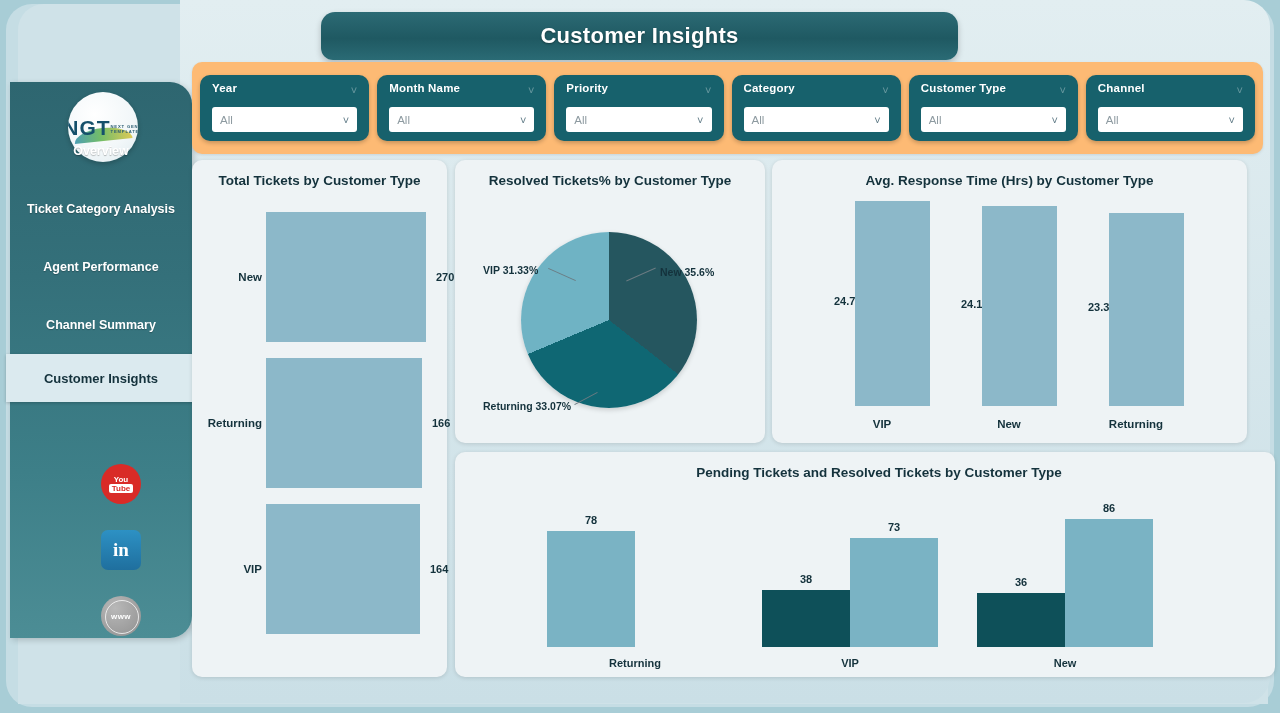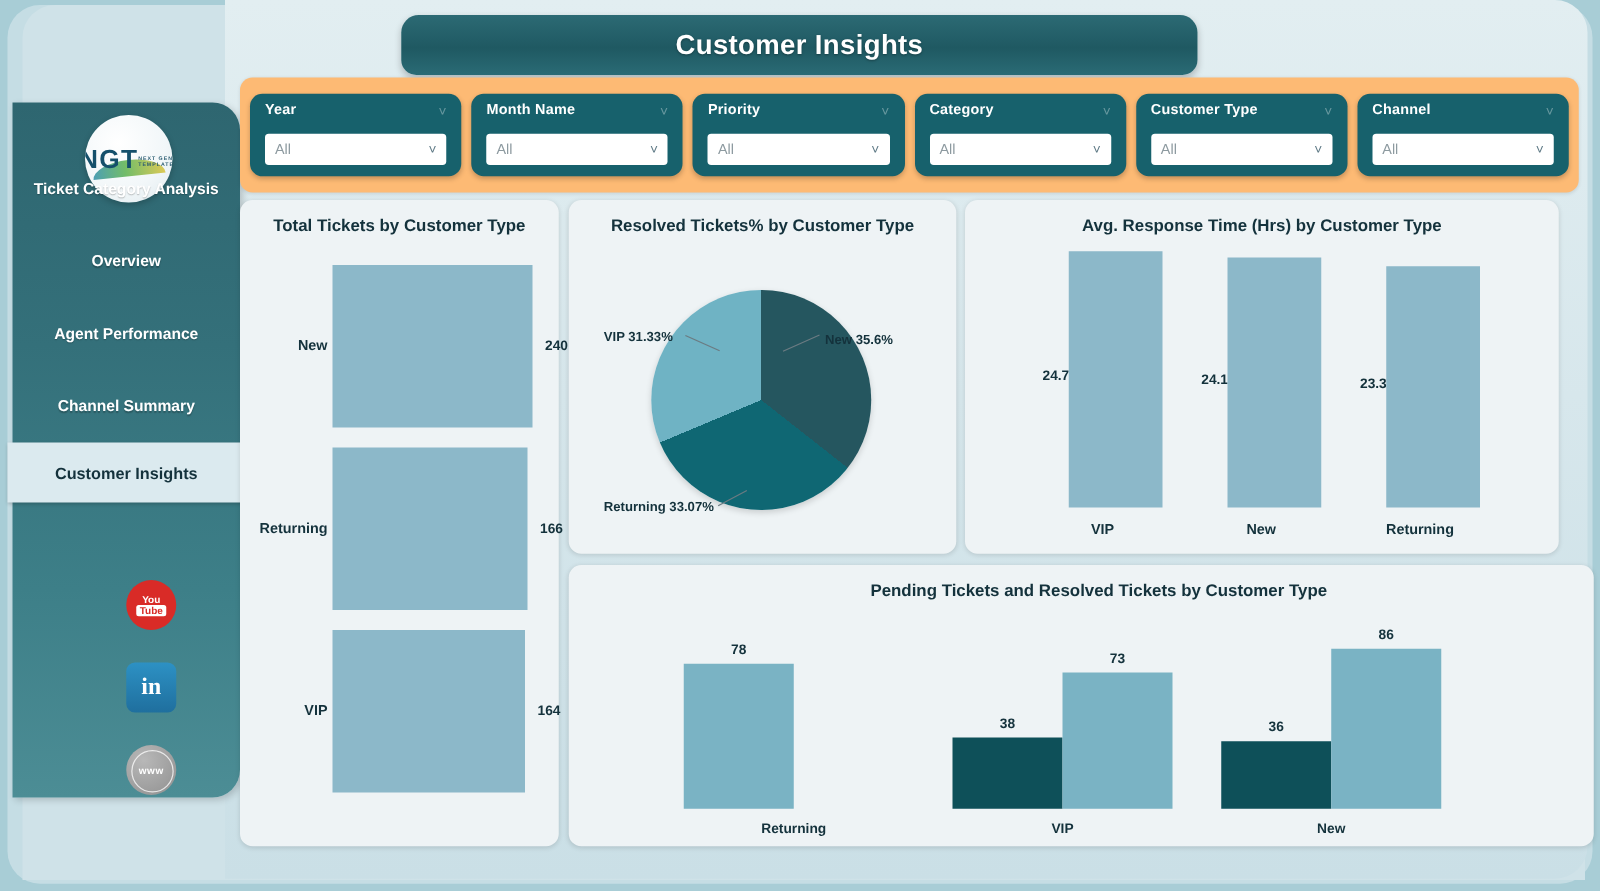--- a/index.html
+++ b/index.html
@@ -218,24 +218,24 @@
 
   <div class="sidebar">
     <div class="logo-wrap">
       <div class="logo-swoosh"></div>
       <div class="logo-ngt">NGT</div>
       <div class="logo-sub">NEXT GEN TEMPLATES</div>
     </div>
 
     <div class="nav">
       <div class="nav-item">
+        <span>Overview</span>
+      </div>
+      <div class="nav-item">
         <span>Ticket Category Analysis</span>
-      </div>
-      <div class="nav-item">
-        <span>Overview</span>
       </div>
       <div class="nav-item">
         <span>Agent Performance</span>
       </div>
       <div class="nav-item">
         <span>Channel Summary</span>
       </div>
       <div class="nav-item active">
         <span>Customer Insights</span>
       </div>
@@ -310,21 +310,21 @@
       </div>
     </div>
   </div>
 
   <div class="card" id="card-total">
     <div class="card-title">Total Tickets by Customer Type</div>
     <div class="hbar-plot">
       <div class="hbar-row">
         <span class="hbar-cat">New</span>
         <div class="hbar-fill" id="hb0" style="width: 160px; background: rgb(140, 184, 201);"></div>
-        <span class="hbar-val" id="hbv0" style="left: 244px;">240</span>
+        <span class="hbar-val" id="hbv0" style="left: 244px;">270</span>
       </div>
       <div class="hbar-row">
         <span class="hbar-cat">Returning</span>
         <div class="hbar-fill" id="hb1" style="width: 156px; background: rgb(140, 184, 201);"></div>
         <span class="hbar-val" id="hbv1" style="left: 240px;">166</span>
       </div>
       <div class="hbar-row">
         <span class="hbar-cat">VIP</span>
         <div class="hbar-fill" id="hb2" style="width: 154px; background: rgb(140, 184, 201);"></div>
         <span class="hbar-val" id="hbv2" style="left: 238px;">164</span>

